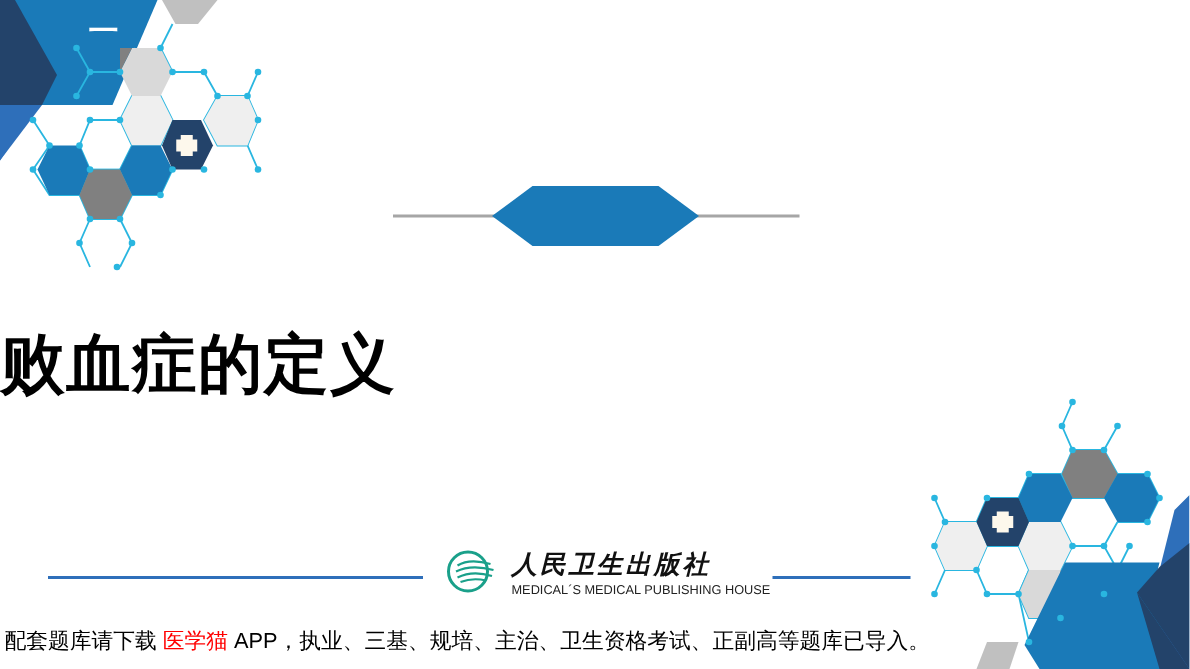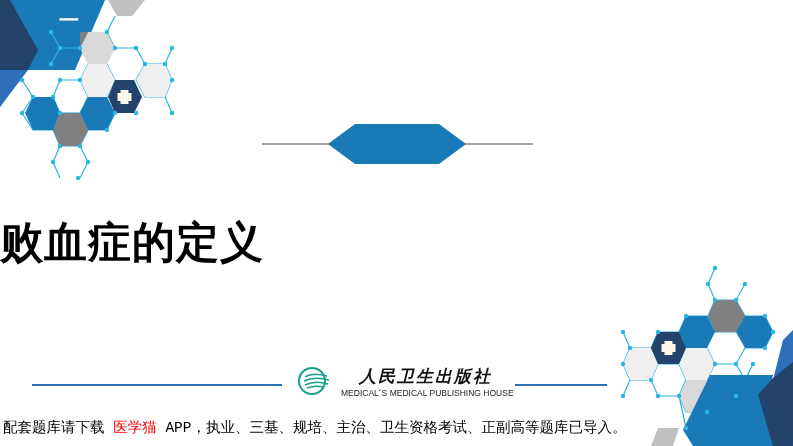--- a/index.html
+++ b/index.html
@@ -4,23 +4,23 @@
 <style>
   html,body{margin:0;padding:0;}
   body{width:793px;height:446px;position:relative;overflow:hidden;background:#ffffff;font-family:"DejaVu Sans","Liberation Sans",sans-serif;}
   .deco{position:absolute;}
   .divider-line{position:absolute;height:2px;background:#a6a6a6;}
   .badge{position:absolute;left:328px;top:124px;width:138px;height:40px;}
   .badge-text{position:absolute;left:0;top:0;width:138px;height:40px;line-height:40px;text-align:center;color:#fff;font-size:20px;font-weight:bold;}
   .title{position:absolute;left:0;top:214px;width:793px;text-align:left;font-size:43px;font-weight:bold;color:#000;letter-spacing:1px;}
   .blue-line{position:absolute;height:1.5px;background:#2e6fba;}
   .logo{position:absolute;left:297px;top:366px;width:34px;height:30px;}
-  .pub-cn{position:absolute;left:359px;top:365px;font-family:"DejaVu Serif","Liberation Serif",serif;font-size:17px;font-weight:bold;font-style:italic;color:#111;letter-spacing:2px;text-align:right;}
+  .pub-cn{position:absolute;left:341px;top:365px;font-family:"DejaVu Serif","Liberation Serif",serif;font-size:17px;font-weight:bold;font-style:italic;color:#111;letter-spacing:2px;text-align:right;}
   .pub-en{position:absolute;left:341px;top:388px;font-family:"Liberation Sans",sans-serif;font-size:8.5px;color:#222;}
-  .footer{position:absolute;left:3px;top:418px;font-size:14.5px;color:#000;font-family:Liberation Mono, monospace;white-space:nowrap;}
+  .footer{position:absolute;left:3px;top:418px;font-size:14.5px;color:#000;font-family:Liberation Sans, sans-serif;white-space:nowrap;}
   .footer .red{color:#ff0000;}
 </style>
 </head>
 <body>
 
 <svg class="deco" style="left:0;top:0" width="200" height="190" viewBox="0 0 200 190">
   <polygon points="0,107 25,70 0,40" fill="#2e6fba"></polygon>
   <polygon points="10,0 105,0 90,35 75,70 28,70 0,20 0,0" fill="#1a7ab8"></polygon>
   <polygon points="0,0 10,0 38,50 28,70 0,70" fill="#23436a"></polygon>
   <polygon points="28,70 0,107 0,70" fill="#2e6fba"></polygon>

